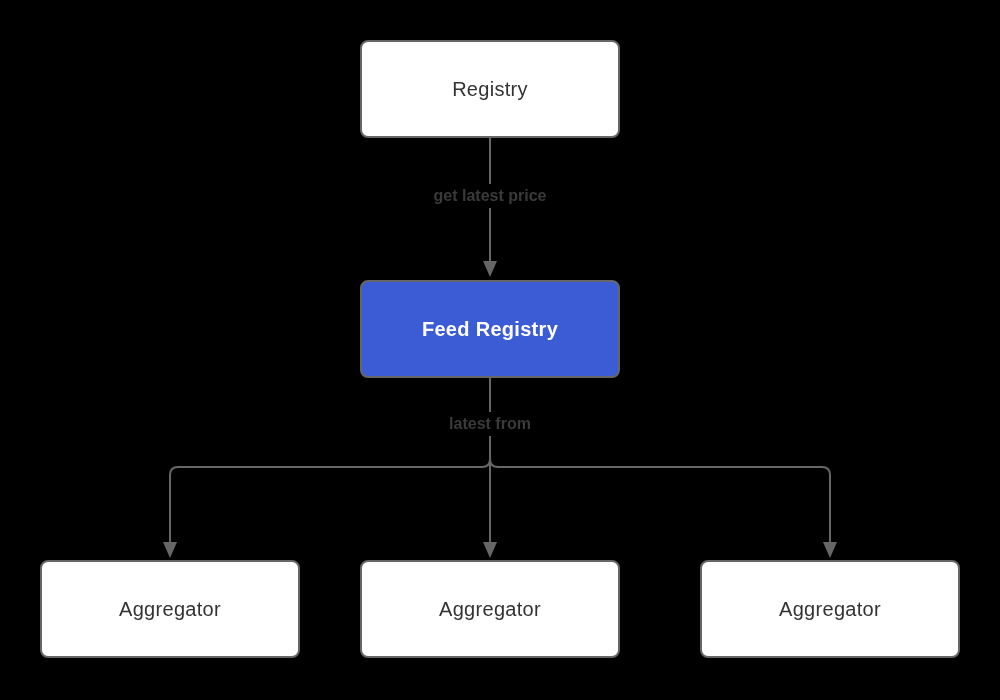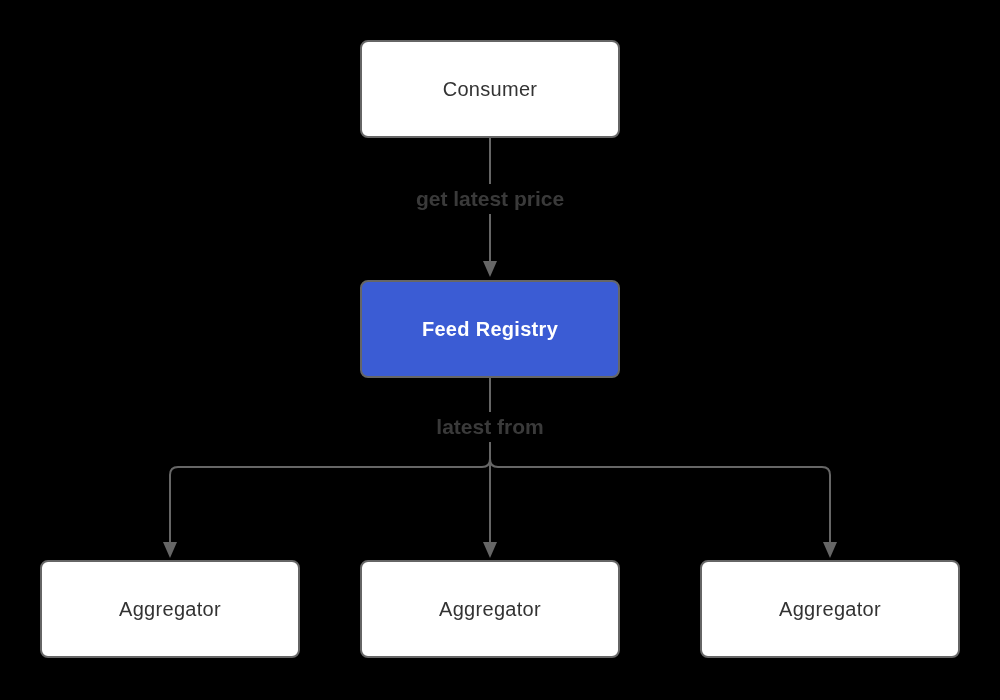--- a/index.html
+++ b/index.html
@@ -65,21 +65,21 @@
   .pos-consumer   { left: 360px; top: 40px; }
   .pos-registry   { left: 360px; top: 280px; }
   .pos-agg-1      { left: 40px;  top: 560px; }
   .pos-agg-2      { left: 360px; top: 560px; }
   .pos-agg-3      { left: 700px; top: 560px; }
   .edge-label {
     position: absolute;
     transform: translateX(-50%);
     background: var(--edge-label-bg);
     color: var(--edge-label-text);
-    font-size: 21px;
+    font-size: 16px;
     font-weight: bold;
     padding: 3px 6px;
     white-space: nowrap;
   }
   .pos-label-1 { left: 490px; top: 184px; }
   .pos-label-2 { left: 490px; top: 412px; }
 </style>
 </head>
 <body>
 
@@ -94,21 +94,21 @@
     <path class="arrowhead" d="M490,558 L483,542 L497,542 Z"></path>
 
     <path class="edge" d="M490,378 V459 Q490,467 482,467 H178 Q170,467 170,475 V542"></path>
     <path class="arrowhead" d="M170,558 L163,542 L177,542 Z"></path>
 
     <path class="edge" d="M490,378 V459 Q490,467 498,467 H822 Q830,467 830,475 V542"></path>
     <path class="arrowhead" d="M830,558 L823,542 L837,542 Z"></path>
   </svg>
 
   <div class="node pos-consumer">
-    <span>Consumer</span>
+    <span>Registry</span>
   </div>
 
   <div class="node accent pos-registry">
     <span>Feed Registry</span>
   </div>
 
   <div class="node pos-agg-1">
     <span>Aggregator</span>
   </div>
 

